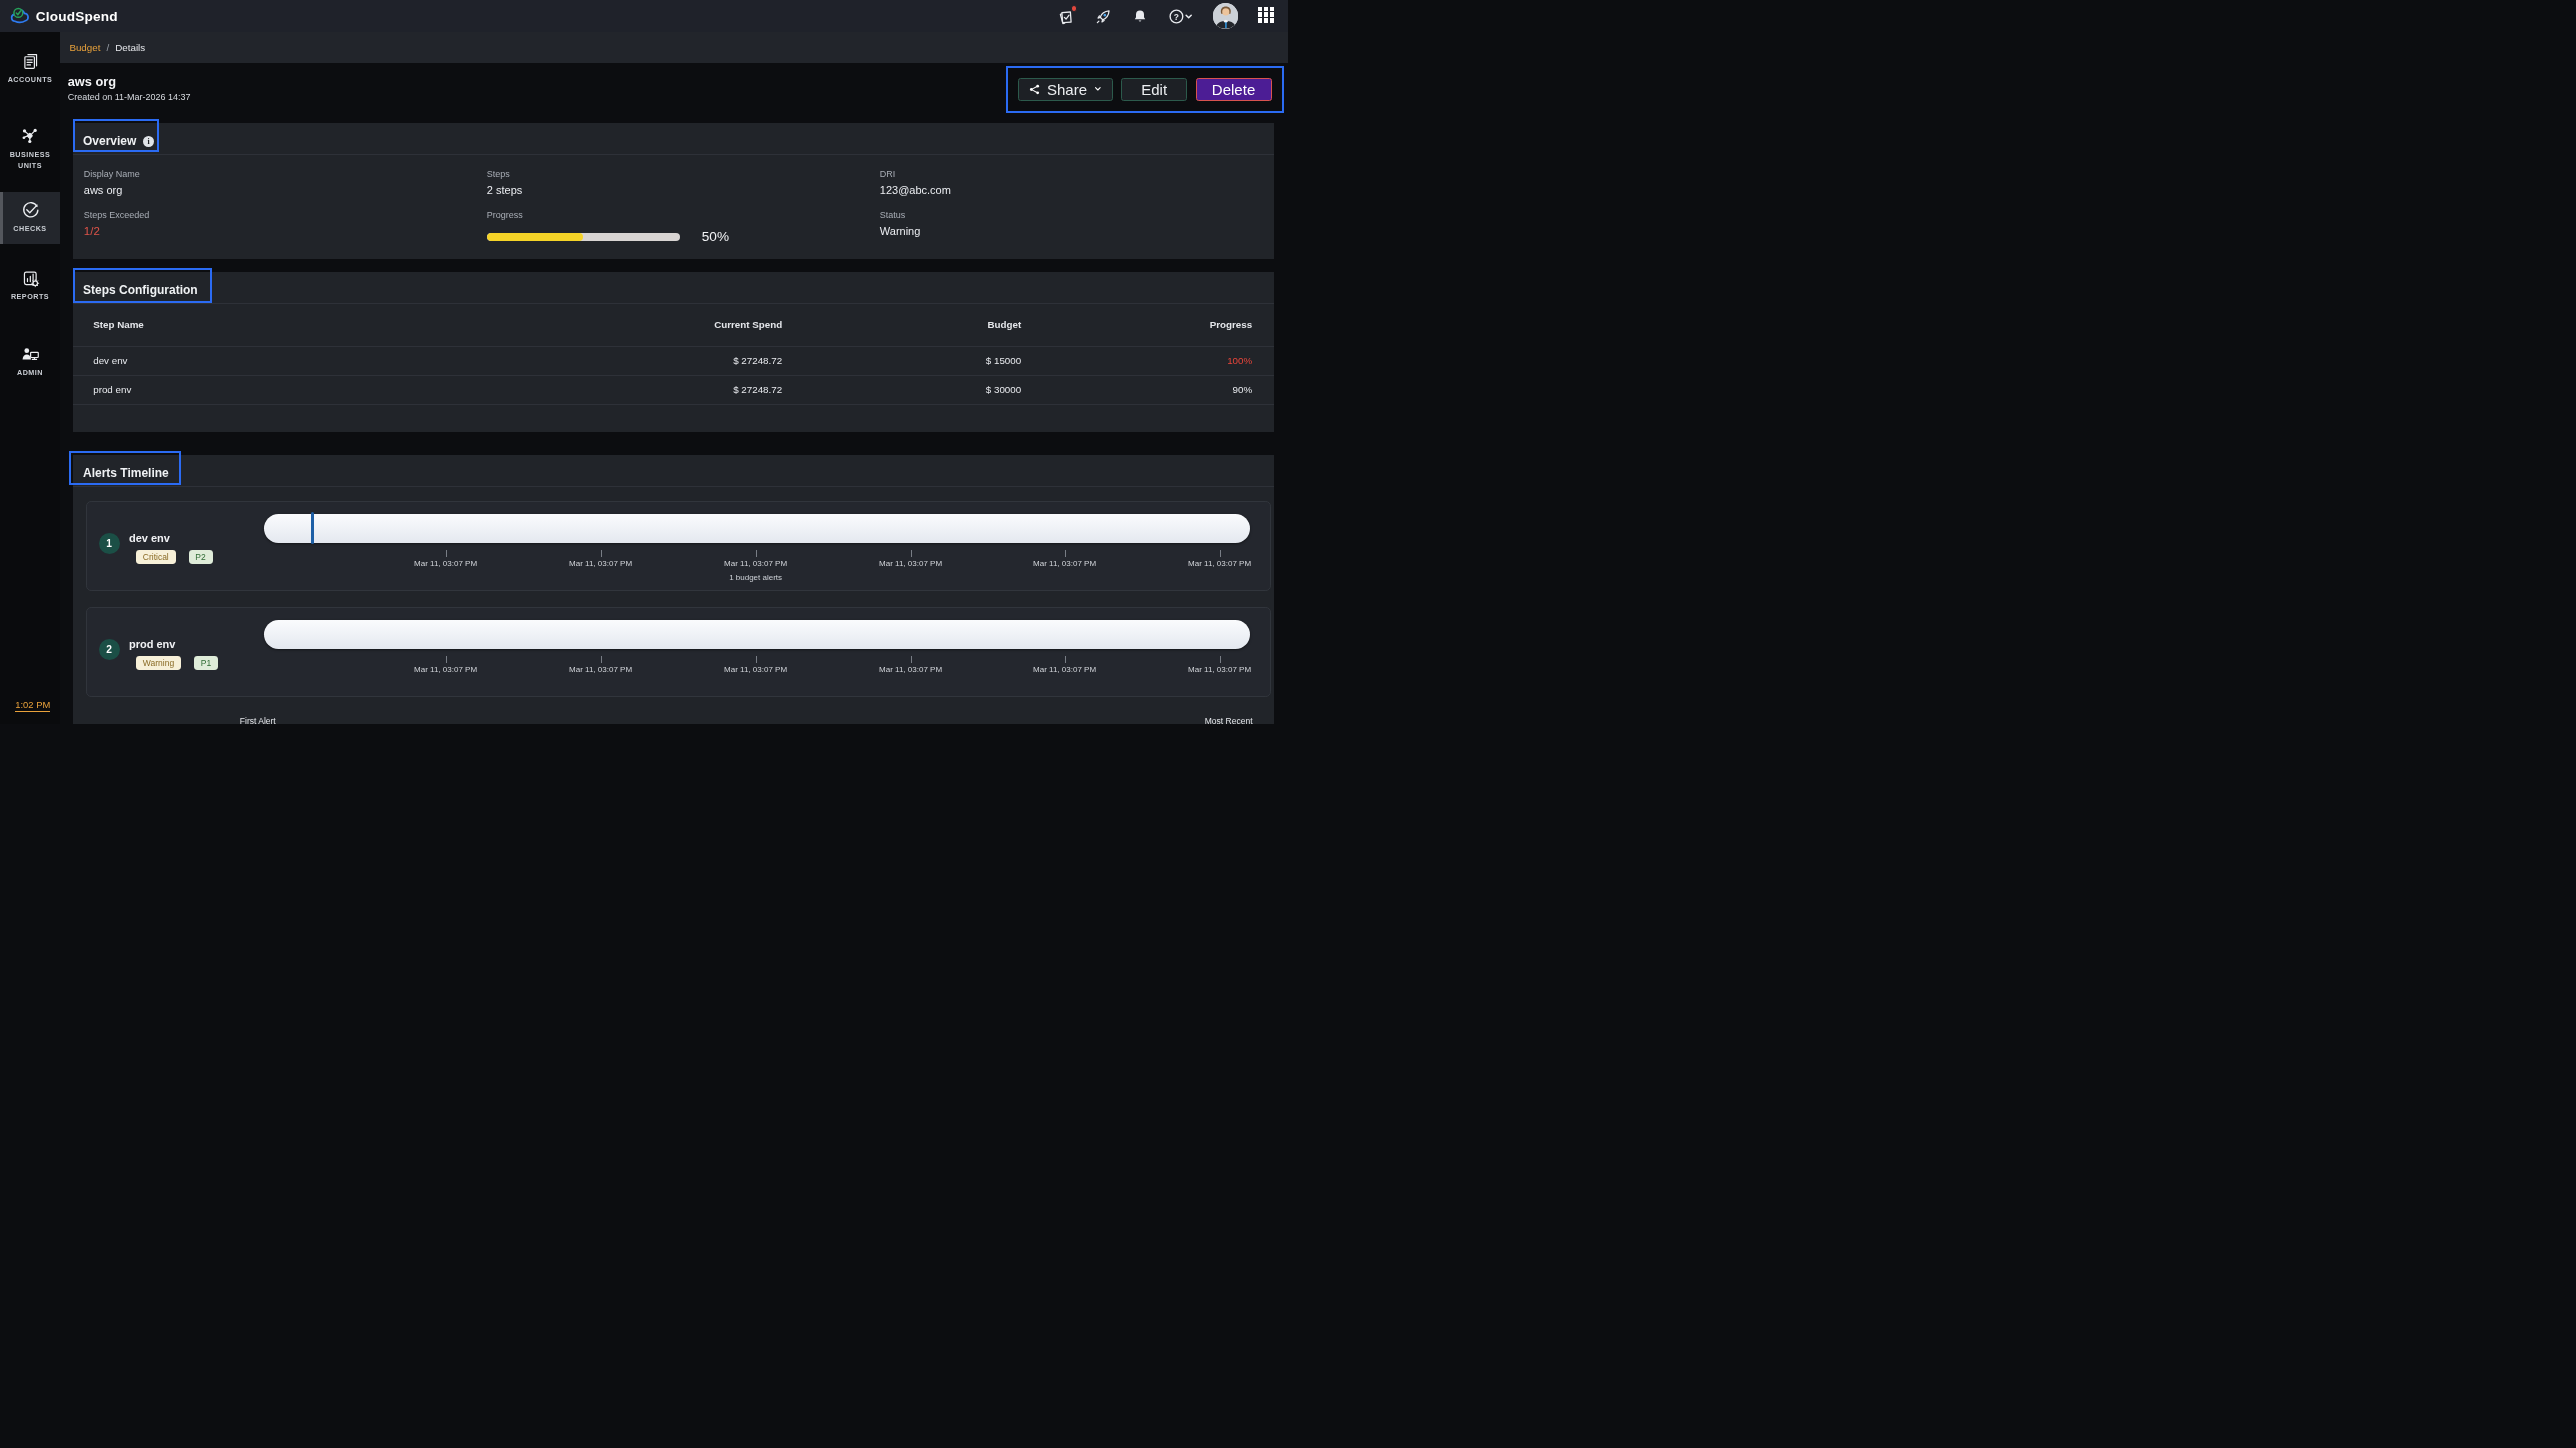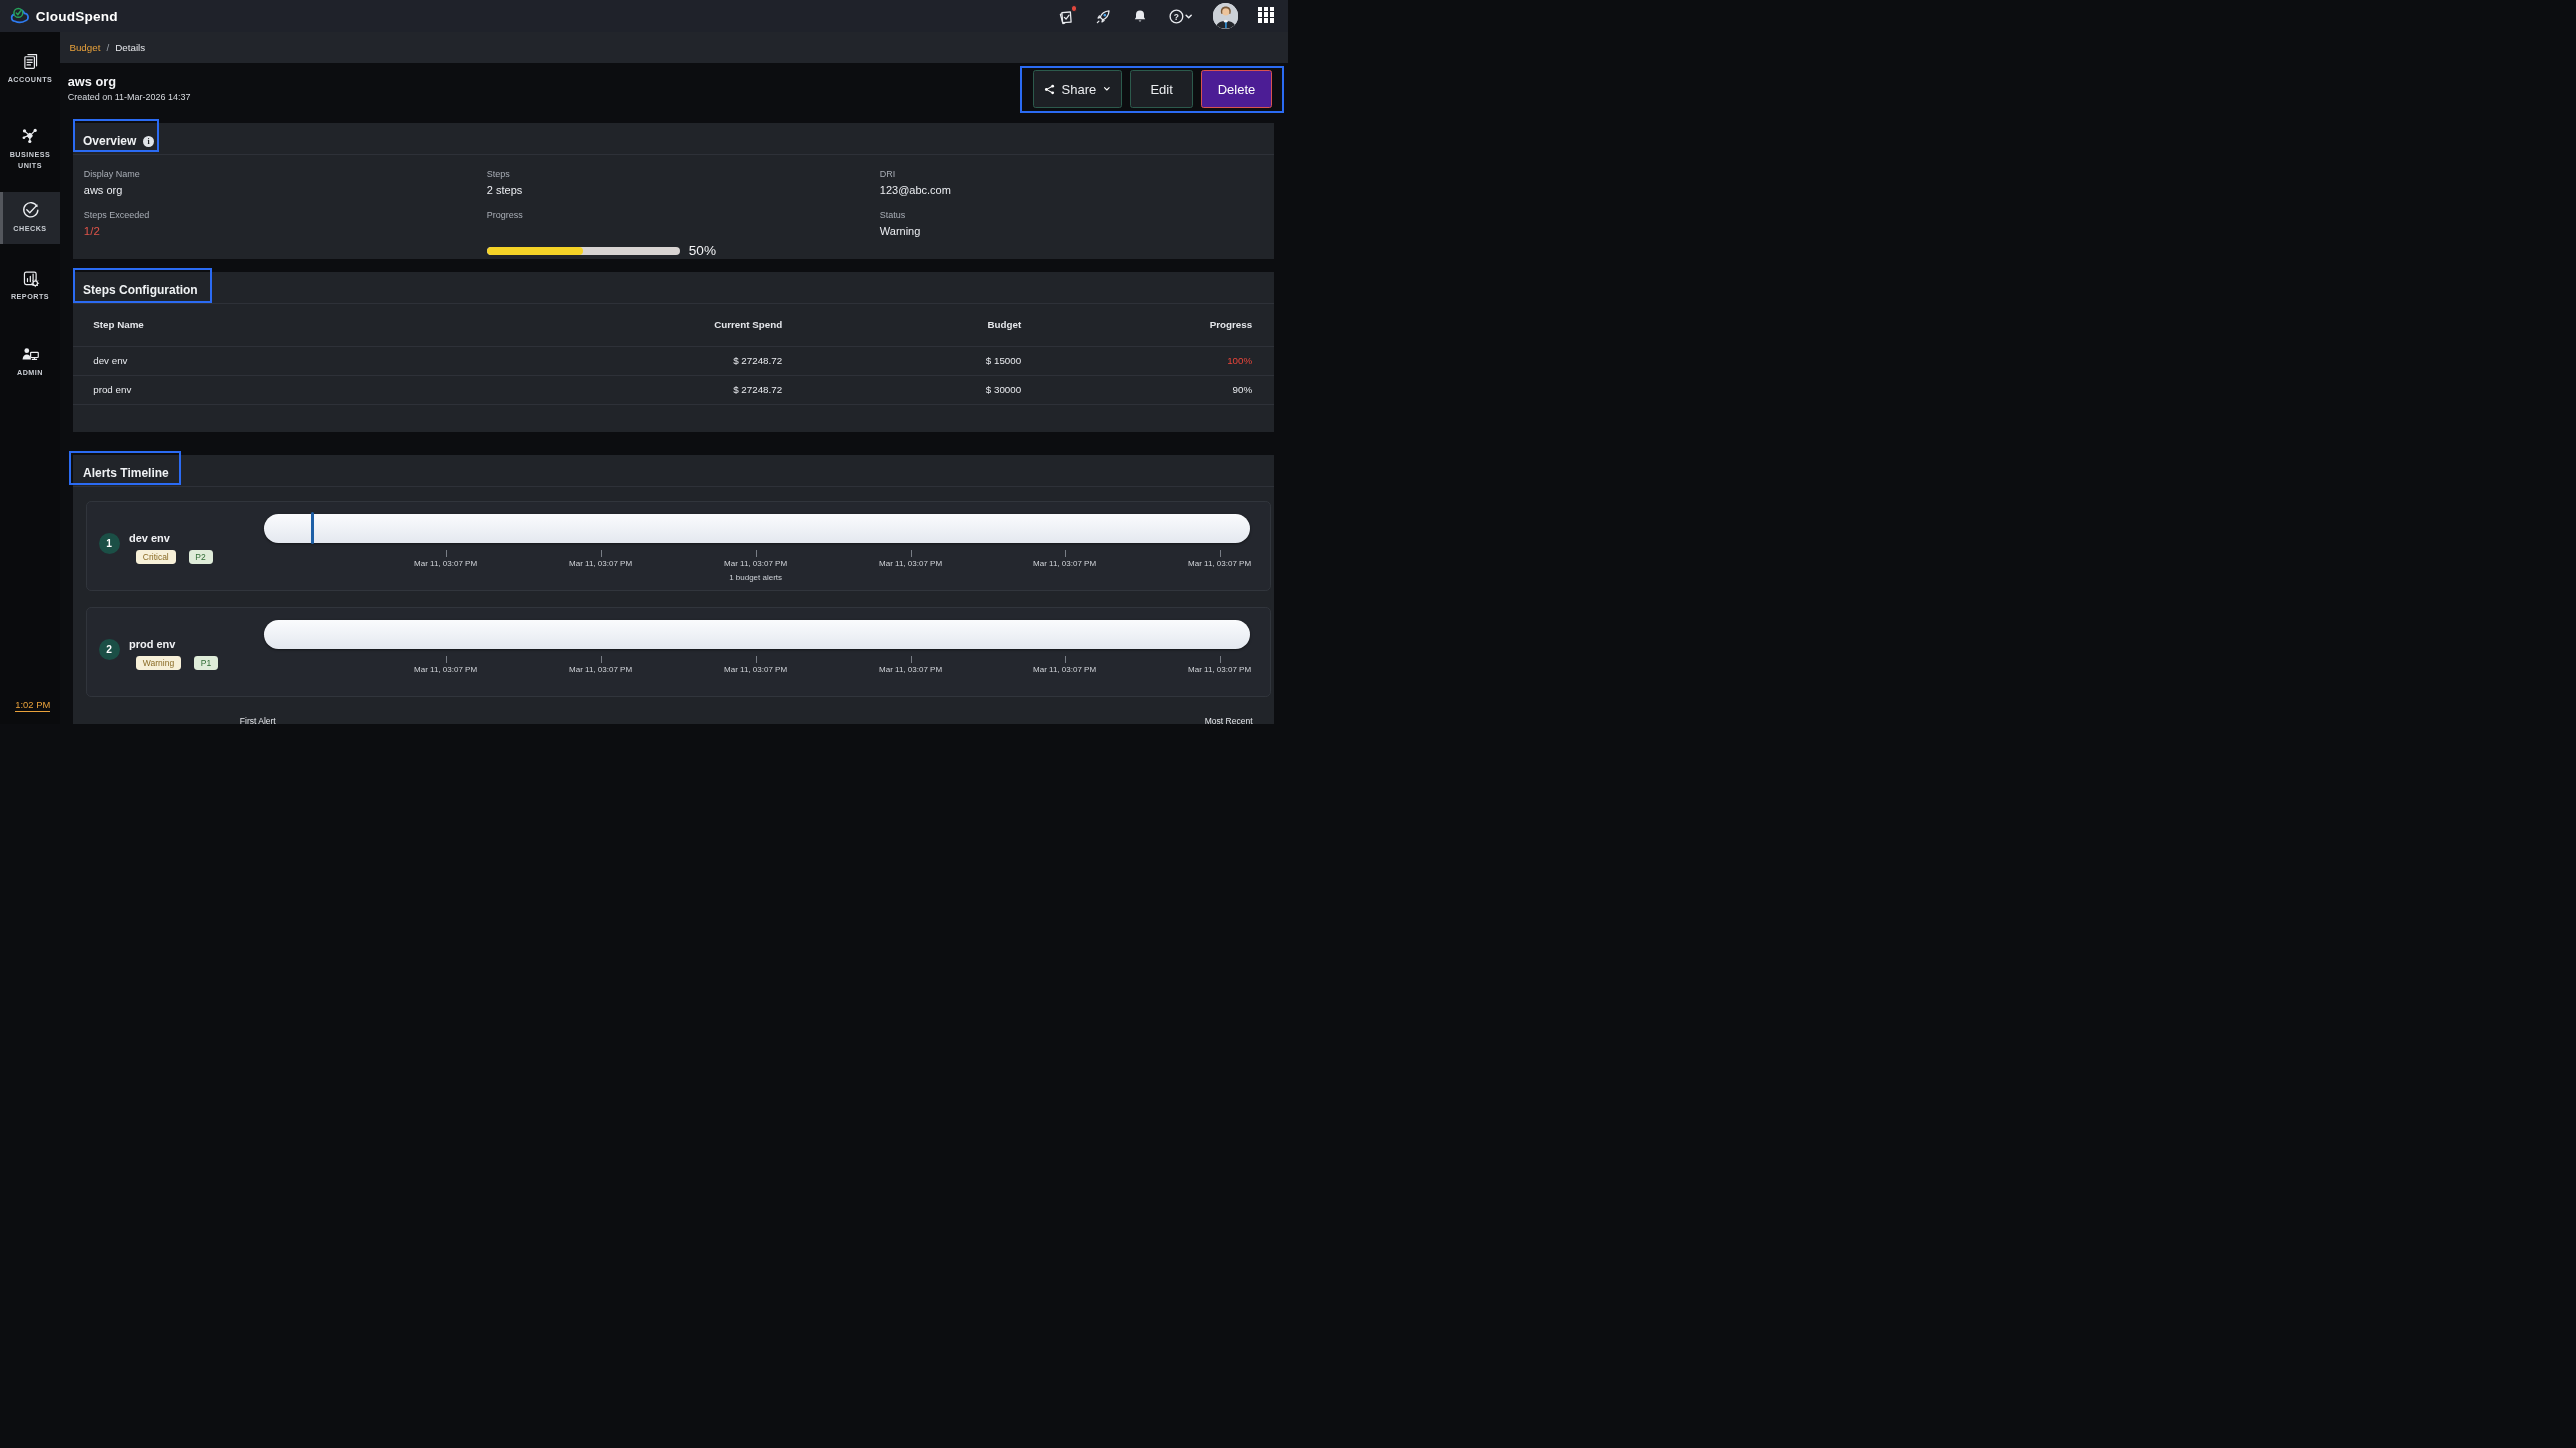--- a/index.html
+++ b/index.html
@@ -39,21 +39,21 @@
   .breadcrumb { height:31px; background:#22252b; display:flex; align-items:center;
                 padding-left:9.4px; font-size:9.8px; gap:6px; }
   .bc-parent { color:#e9a23b; cursor:pointer; }
   .bc-sep { color:#9aa0a8; }
   .bc-current { color:#e6e8ec; }
   .page-header { height:60px; position:relative; padding:11px 0 0 7.7px; }
   .pg-title { font-size:12.8px; font-weight:700; color:#f4f5f7; }
   .pg-sub { font-size:9px; color:#d8dbe0; margin-top:3.4px; }
   .actions-anno { position:absolute; top:2.6px; right:4.3px; height:47px; border:2.6px solid #2b6bf3;
                   display:flex; align-items:center; gap:8.5px; padding:0 10.2px; }
-  .btn { height:38px; border-radius:2.6px; font-size:13px; display:inline-flex; align-items:center;
+  .btn { height:23px; border-radius:2.6px; font-size:15px; display:inline-flex; align-items:center;
          justify-content:center; cursor:pointer; white-space:nowrap; }
   .btn-outline { background:#1d2025; border:0.9px solid #2c5a4c; color:#eceef1; }
   .btn-share { padding:0 10.2px; gap:6.8px; }
   .btn-edit { padding:0 19px; }
   .btn-delete { background:#4c1d95; border:0.9px solid #d9534f; color:#fff; padding:0 15.3px; }
   .btn svg { stroke:#fff; fill:none; stroke-width:1.4; stroke-linecap:round; stroke-linejoin:round; }
   
   .panel { position:relative; background:#212429; border-radius:0; margin:0 14.5px 0 12.8px; }
   .p-overview { height:136px; margin-bottom:12.8px; }
   .p-steps    { height:160px; margin-bottom:23px; }
@@ -66,21 +66,21 @@
              justify-content:center; font-family:"Liberation Serif", serif; cursor:pointer; }
   .anno { position:absolute; border:2.6px solid #2b6bf3; pointer-events:none; z-index:4; }
   .anno-overview { left:0; top:-4.3px; width:86px; height:33px; }
   .anno-steps { left:0; top:-3.4px; width:139px; height:35px; }
   .anno-alerts { left:-4.3px; top:-4.3px; width:112px; height:34px; }
   
   .ov-grid { padding:13.6px 0 0 11px; display:grid; grid-template-columns:403px 393px 1fr; row-gap:14.5px; }
   .fld-label { font-size:9px; color:#a9aeb6; margin-bottom:5.1px; }
   .fld-value { font-size:11px; color:#eceef2; }
   .fld-red { color:#de5449; font-size:11.5px; }
-  .prog-wrap { display:flex; align-items:center; gap:9px; margin-top:23px; }
+  .prog-wrap { display:flex; align-items:center; gap:22px; margin-top:9px; }
   .prog-track { width:193px; height:7.7px; border-radius:4.3px; background:#d8d4d2; overflow:hidden; }
   .prog-fill { height:100%; background:#f5d327; border-radius:4.3px; }
   .prog-pct { font-size:13.6px; color:#f2f3f5; font-weight:500; }
   
   .tbl-row { display:grid; grid-template-columns:405px 284px 239px 231px; padding:0 21px 0 20.4px;
              align-items:center; }
   .tbl-head { height:43px; border-bottom:0.9px solid #2e3138; font-weight:700; font-size:9.8px; color:#e4e6ea; }
   .tbl-data { height:29px; border-bottom:0.9px solid #2e3138; font-size:9.8px; color:#e8eaee; }
   .ta-r { text-align:right; }
   .pct-red { color:#e8453a; }

